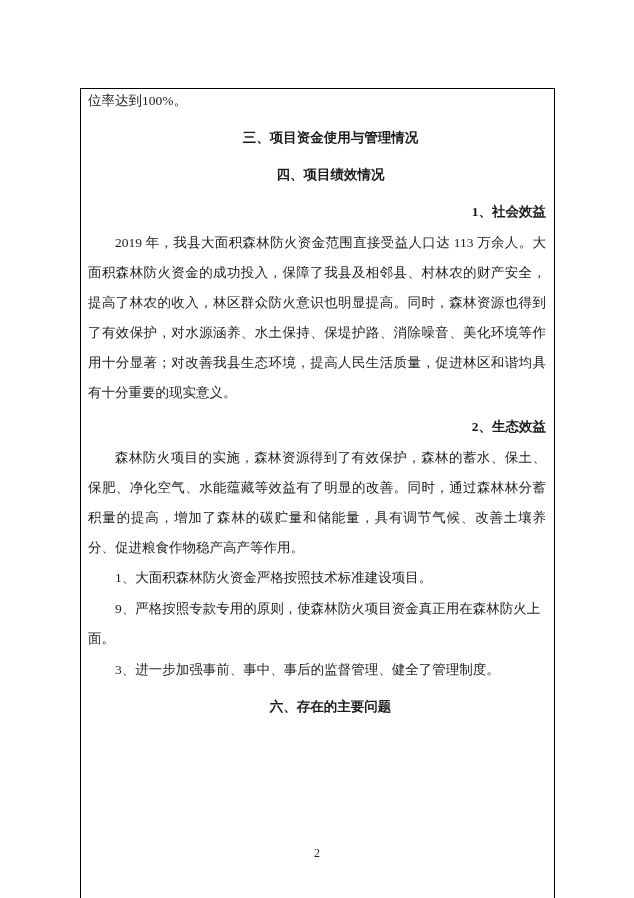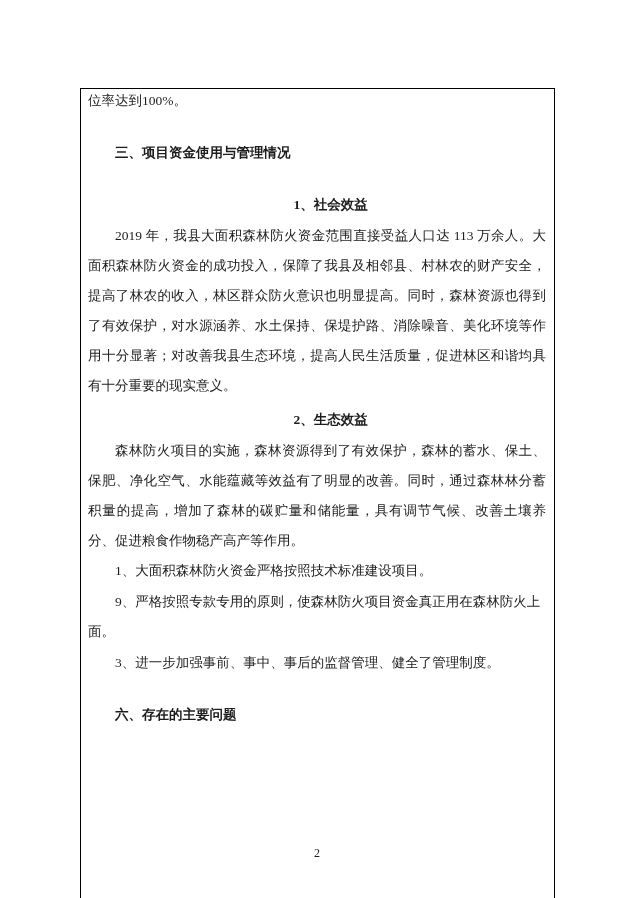--- a/index.html
+++ b/index.html
@@ -45,26 +45,26 @@
   .para {
     margin: 0;
     text-align: justify;
     text-indent: 2em;
   }
   .para.cont {
     text-indent: 0;
   }
   .para.heading {
     font-weight: bold;
-    text-align: left;
-    margin: 22px 0;
+    text-align: center;
+    margin: 7px 0;
   }
   .para.subheading {
     font-weight: bold;
-    text-align: center;
+    text-align: right;
     margin: 4px 0 1px 0;
   }
   .para.numbered {
     text-align: left;
     margin: 0 0 1px 0;
   }
   .page-footer {
     position: absolute;
     left: 0;
     top: 845px;
@@ -76,20 +76,21 @@
 </style>
 </head>
 <body>
 
 <div class="sheet">
   <div class="table-border"></div>
   <div class="content" id="doc-content">
 
   <p class="para cont">位率达到100%。</p>
       <p class="para heading">三、项目资金使用与管理情况</p>
+      <p class="para heading">四、项目绩效情况</p>
       <p class="para subheading">1、社会效益</p>
       <p class="para">2019 年，我县大面积森林防火资金范围直接受益人口达 113 万余人。大面积森林防火资金的成功投入，保障了我县及相邻县、村林农的财产安全，提高了林农的收入，林区群众防火意识也明显提高。同时，森林资源也得到了有效保护，对水源涵养、水土保持、保堤护路、消除噪音、美化环境等作用十分显著；对改善我县生态环境，提高人民生活质量，促进林区和谐均具有十分重要的现实意义。</p>
       <p class="para subheading">2、生态效益</p>
       <p class="para">森林防火项目的实施，森林资源得到了有效保护，森林的蓄水、保土、保肥、净化空气、水能蕴藏等效益有了明显的改善。同时，通过森林林分蓄积量的提高，增加了森林的碳贮量和储能量，具有调节气候、改善土壤养分、促进粮食作物稳产高产等作用。</p>
       <p class="para numbered">1、大面积森林防火资金严格按照技术标准建设项目。</p>
       <p class="para numbered">9、严格按照专款专用的原则，使森林防火项目资金真正用在森林防火上面。</p>
       <p class="para numbered">3、进一步加强事前、事中、事后的监督管理、健全了管理制度。</p>
       <p class="para heading">六、存在的主要问题</p>
     </div>
   <div class="page-footer">2</div>

